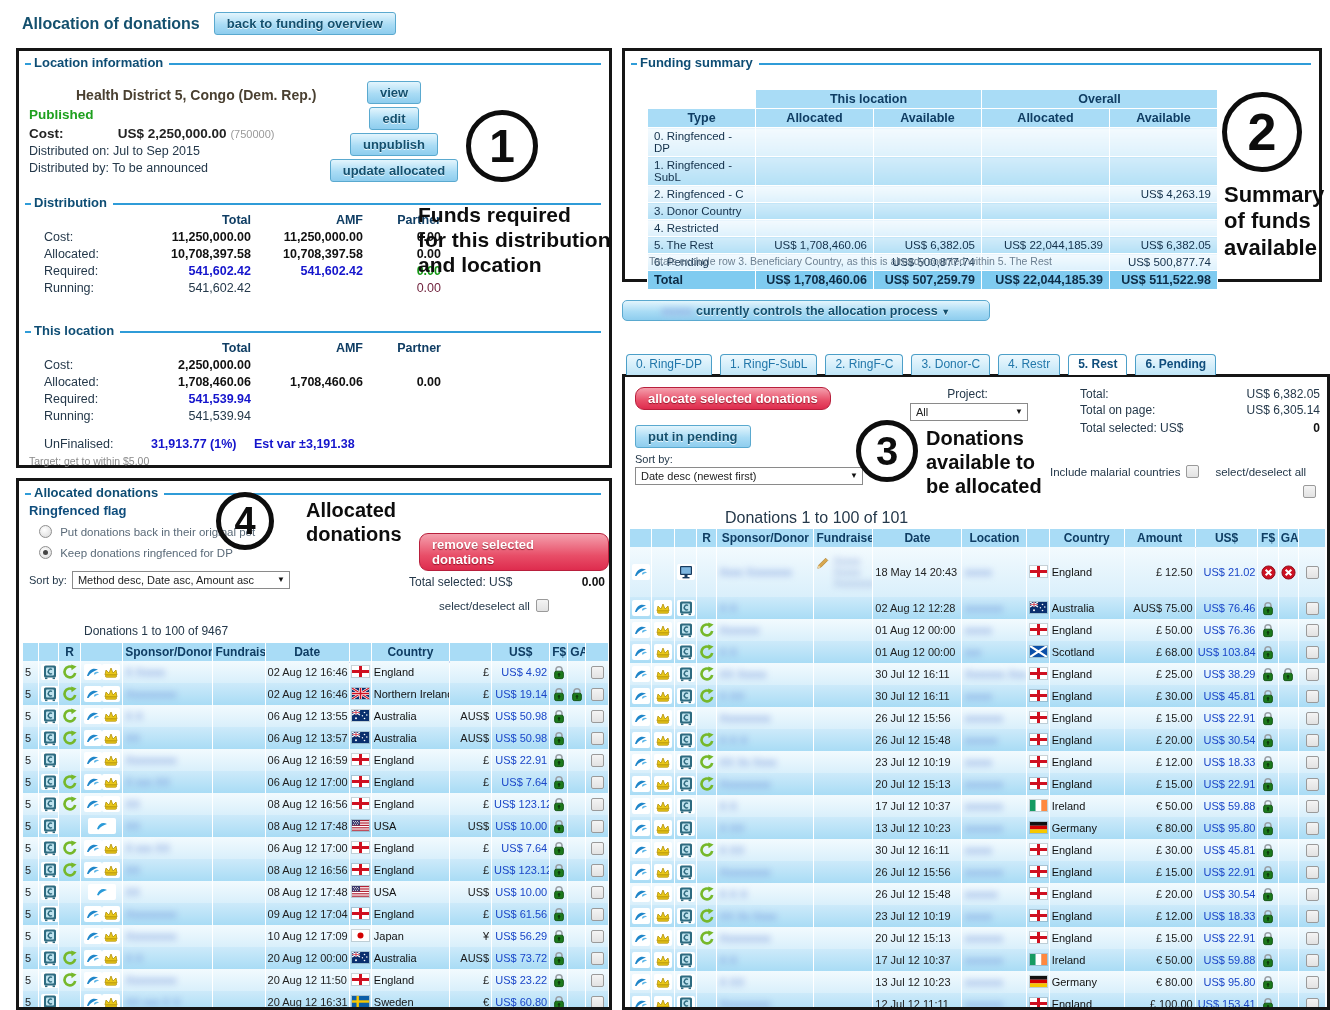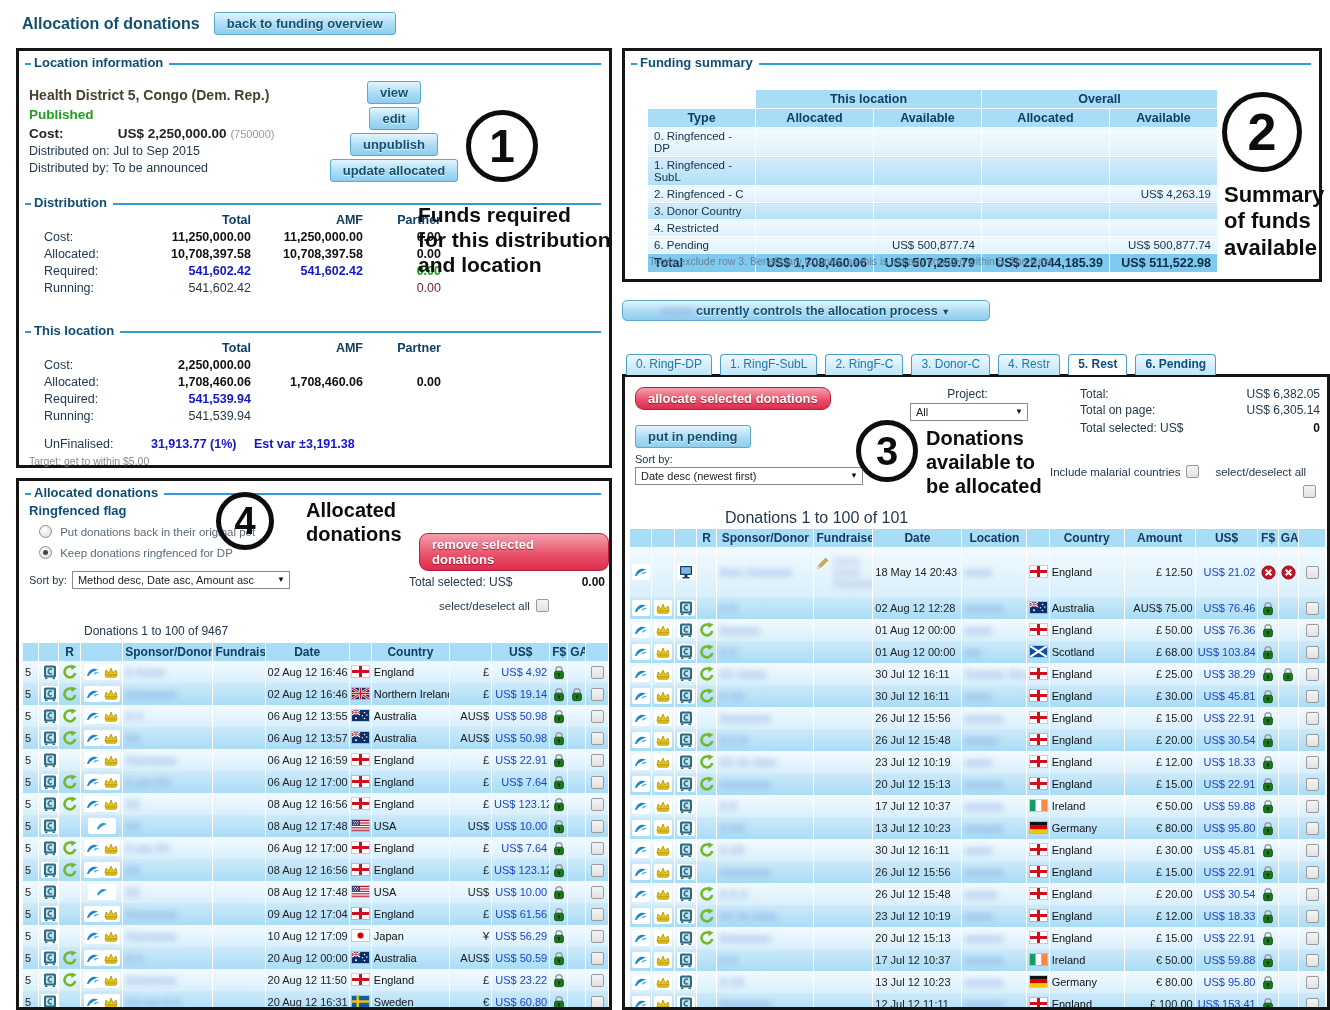--- a/index.html
+++ b/index.html
@@ -99,21 +99,21 @@
 </div>
 
 <div class="panel" style="left:16px;top:48px;width:596px;height:420px;">
   <div class="legend">
     <div class="pre"></div>
       <div class="txt">Location information</div>
       <div class="line"></div>
   </div>
 
   <div style="position:absolute;left:10px;top:36px;font-size:13.5px;">
-    <div style="font-weight:bold;color:#4a4031;font-size:14px;margin-bottom:4px;">Health District 5, Congo (Dem. Rep.)</div>
+    <div style="font-weight:bold;color:#4a4031;font-size:14px;margin-bottom:4px;margin-left:47px;">Health District 5, Congo (Dem. Rep.)</div>
     <div style="font-weight:bold;color:#1ea01e;margin-bottom:4px;">Published</div>
     <div style="margin-bottom:3px;color:#24384a;">
       <span style="display:inline-block;width:85px;font-weight:bold;color:#222;">Cost:</span>
       <span style="font-weight:bold;color:#222;">US$ 2,250,000.00</span>
       <span style="color:#9a9a9a;font-size:11px;">(750000)</span>
     </div>
     <div style="margin-bottom:3px;color:#24384a;font-size:12.5px;">
       <span>Distributed on:</span>
       <span>Jul to Sep 2015</span>
     </div>
@@ -248,20 +248,27 @@
           <td style="text-align:right"></td>
           <td style="text-align:right"></td>
         </tr>
         <tr class="frl">
           <td>4. Restricted</td>
           <td style="text-align:right"></td>
           <td style="text-align:right"></td>
           <td style="text-align:right"></td>
           <td style="text-align:right"></td>
         </tr>
+        <tr class="frd">
+          <td>5. The Rest</td>
+          <td style="text-align:right">US$ 1,708,460.06</td>
+          <td style="text-align:right">US$ 6,382.05</td>
+          <td style="text-align:right">US$ 22,044,185.39</td>
+          <td style="text-align:right">US$ 6,382.05</td>
+        </tr>
         <tr class="frl">
           <td>6. Pending</td>
           <td style="text-align:right"></td>
           <td style="text-align:right">US$ 500,877.74</td>
           <td style="text-align:right"></td>
           <td style="text-align:right">US$ 500,877.74</td>
         </tr>
         <tr class="ftot">
           <td>Total</td>
           <td style="text-align:right">US$ 1,708,460.06</td>
@@ -1894,21 +1901,21 @@
                 <rect x="3.7" y="0" width="0.6" height="5" fill="#cf1020"></rect>
                 <rect x="0" y="2.2" width="8" height="0.6" fill="#cf1020"></rect>
                 <circle cx="12.5" cy="2.5" r="0.8" fill="#fff"></circle>
                 <circle cx="14.8" cy="5" r="0.8" fill="#fff"></circle>
                 <circle cx="12.5" cy="8.5" r="0.8" fill="#fff"></circle>
                 <circle cx="10.4" cy="5.8" r="0.7" fill="#fff"></circle>
                 <circle cx="4" cy="8.2" r="1" fill="#fff"></circle>
               </svg></span></td>
       <td style="color:#111;">Australia</td>
       <td class="num">AUS$</td>
-      <td class="usd">US$ 50.59</td>
+      <td class="usd">US$ 73.72</td>
       <td class="lockcol"><span><svg class="ic" viewBox="0 0 16 16" style="width:14px;height:15px;">
                 <path d="M4.5 7 V5 a3.5 3.5 0 0 1 7 0 V7" stroke="#9aa0a6" stroke-width="1.8" fill="none"></path>
                 <rect x="3" y="6.5" width="10" height="8.5" rx="2" fill="#1c7a1c" stroke="#0e4d0e"></rect>
                 <circle cx="8" cy="10" r="1.4" fill="#0e3a0e"></circle>
                 <rect x="7.3" y="10.5" width="1.4" height="2.6" fill="#0e3a0e"></rect>
               </svg></span></td>
       <td class="lockcol"></td>
       <td class="ctr"><span class="cb"></span></td>
     </tr>
         <tr class="rl" style="height:22px">

